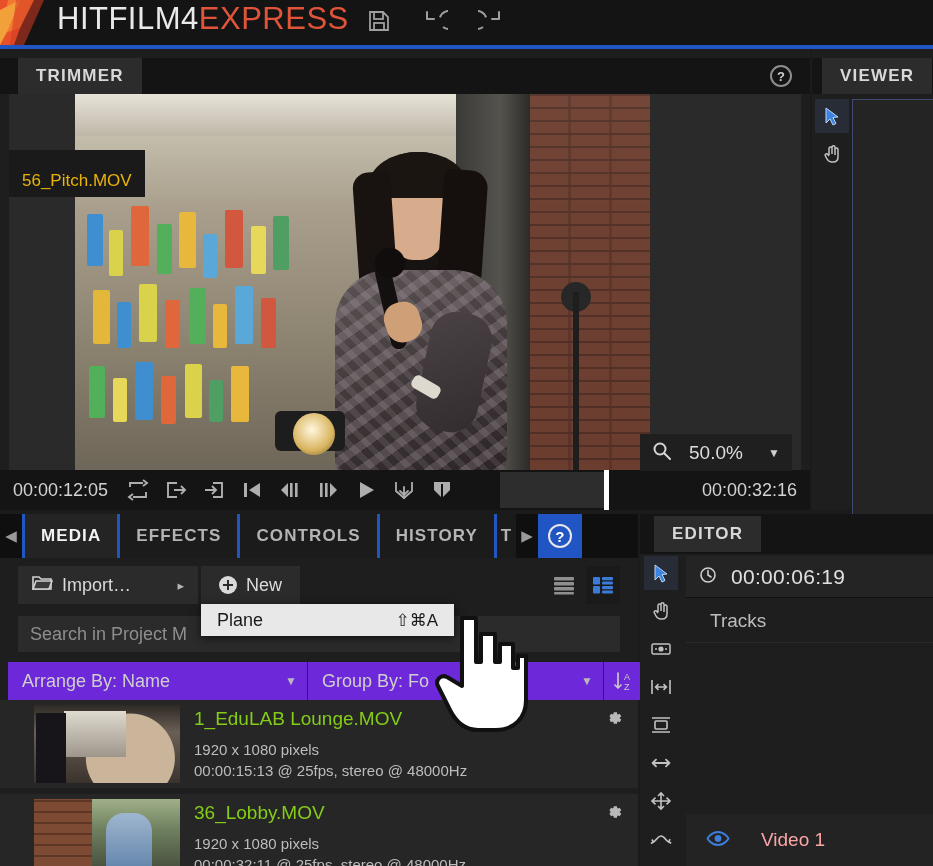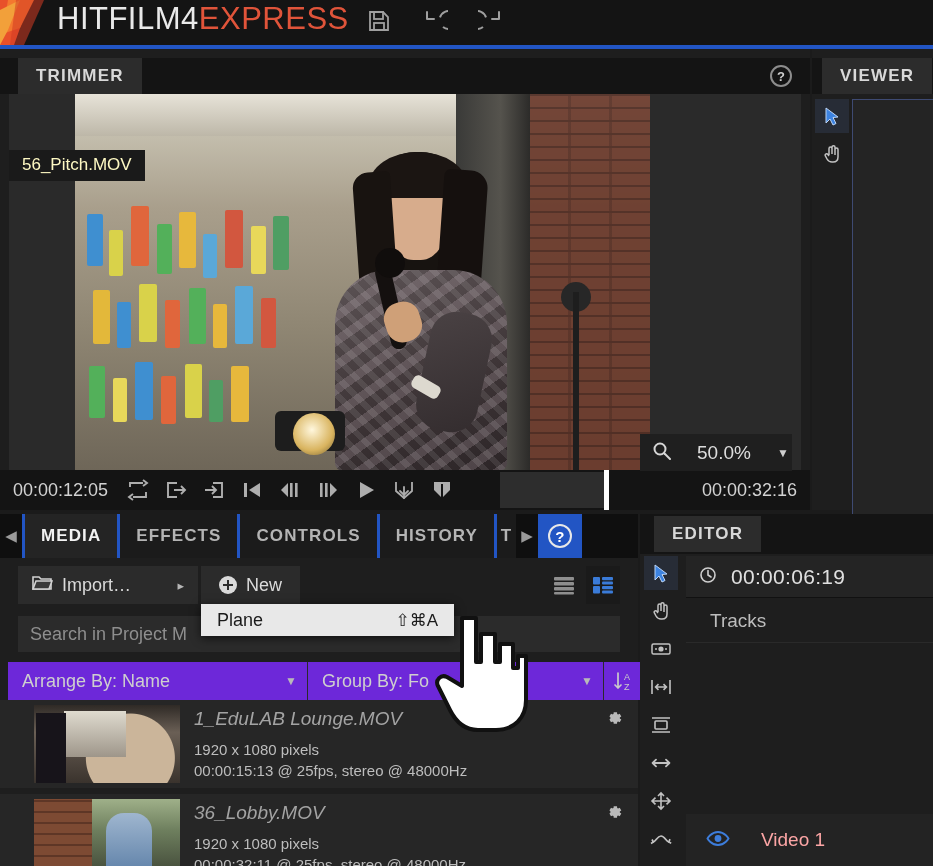--- a/index.html
+++ b/index.html
@@ -67,22 +67,22 @@
     font-size: 13px; font-weight: bold;
     display: flex; align-items: center; justify-content: center;
     cursor: pointer;
   }
   .trimmer-stage {
     position: absolute; left: 9px; top: 45px; width: 792px; height: 377px;
     background: #2a2a2a; overflow: hidden;
   }
   .clip-name {
     position: absolute; left: 0; top: 56px; z-index: 6;
-    background: #1a1a1a; color: #fef9c3;
-    font-size: 17px; padding: 5px 13px 6px 13px;
+    background: #1a1a1a; color: #eab308;
+    font-size: 17px; padding: 21px 13px 6px 13px;
   }
   
   .video-frame {
     position: absolute; left: 66px; top: 0; width: 575px; height: 377px;
     overflow: hidden;
     background: linear-gradient(#b9b0a2, #8d8477);
   }
   .vf-wall {
     position: absolute; left: 0; top: 0; width: 100%; height: 100%;
     background:
@@ -190,21 +190,21 @@
     border-radius:50%; background:#272727;
   }
   .vf-poster {
     position:absolute; left:300px; top:118px; width:84px; height:128px;
     background:#e8e5dc; border:2px solid #cfc9b9;
   }
   .vf-poster span { position:absolute; display:block; background:#2a66aa; }
 
   .zoom-pill {
     position: absolute; right: 9px; bottom: 0; width: 152px; height: 37px;
-    background: #1f1f1f; display: flex; align-items: center; gap: 26px;
+    background: #1f1f1f; display: flex; align-items: center; gap: 18px;
     padding: 0 12px; z-index: 7; margin-top: 40px;
   }
   .zoom-pill .zval { font-size: 19px; color: #dcdcdc; }
   .zoom-pill .caret { margin-left: auto; color: #cfcfcf; font-size: 12px; }
 
   
   .transport {
     position: absolute; left: 0; bottom: 0; width: 810px; height: 40px;
     background: #141414; display: flex; align-items: center; margin-top: 20px;
   }
@@ -370,21 +370,21 @@
   .thumb.t2::before {
     content:""; position:absolute; left:0; top:0; width:58px; height:78px;
     background: repeating-linear-gradient(0deg,#7d4a33 0 9px,#5e3626 9px 11px);
   }
   .thumb.t2::after {
     content:""; position:absolute; left:72px; top:14px; width:46px; height:64px;
     border-radius:18px 18px 0 0;
     background: linear-gradient(180deg,#9fb6cf,#5b7ea6);
   }
   .mi-text { margin-left: 14px; padding-top: 3px; }
-  .mi-title { font-size: 19px; color: #a3a3a3; margin-bottom: 10px; font-style: italic; }
+  .mi-title { font-size: 19px; color: #84cc16; margin-bottom: 10px; }
   .mi-meta { font-size: 15px; color: #bdbdbd; line-height: 1.38; }
   .gear {
     position: absolute; right: 14px; top: 8px; width: 20px; height: 20px;
     cursor: pointer;
   }
 
   
   .menu {
     position: absolute; left: 201px; top: 90px; width: 253px; z-index: 40;
     box-shadow: 0 2px 9px rgba(0,0,0,.65);

